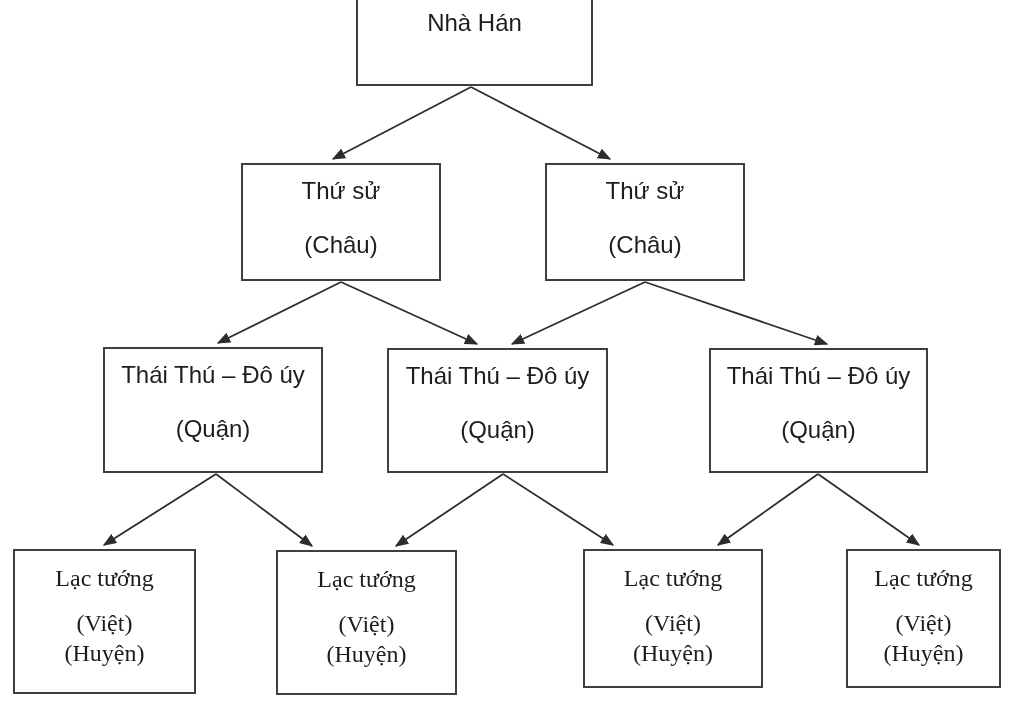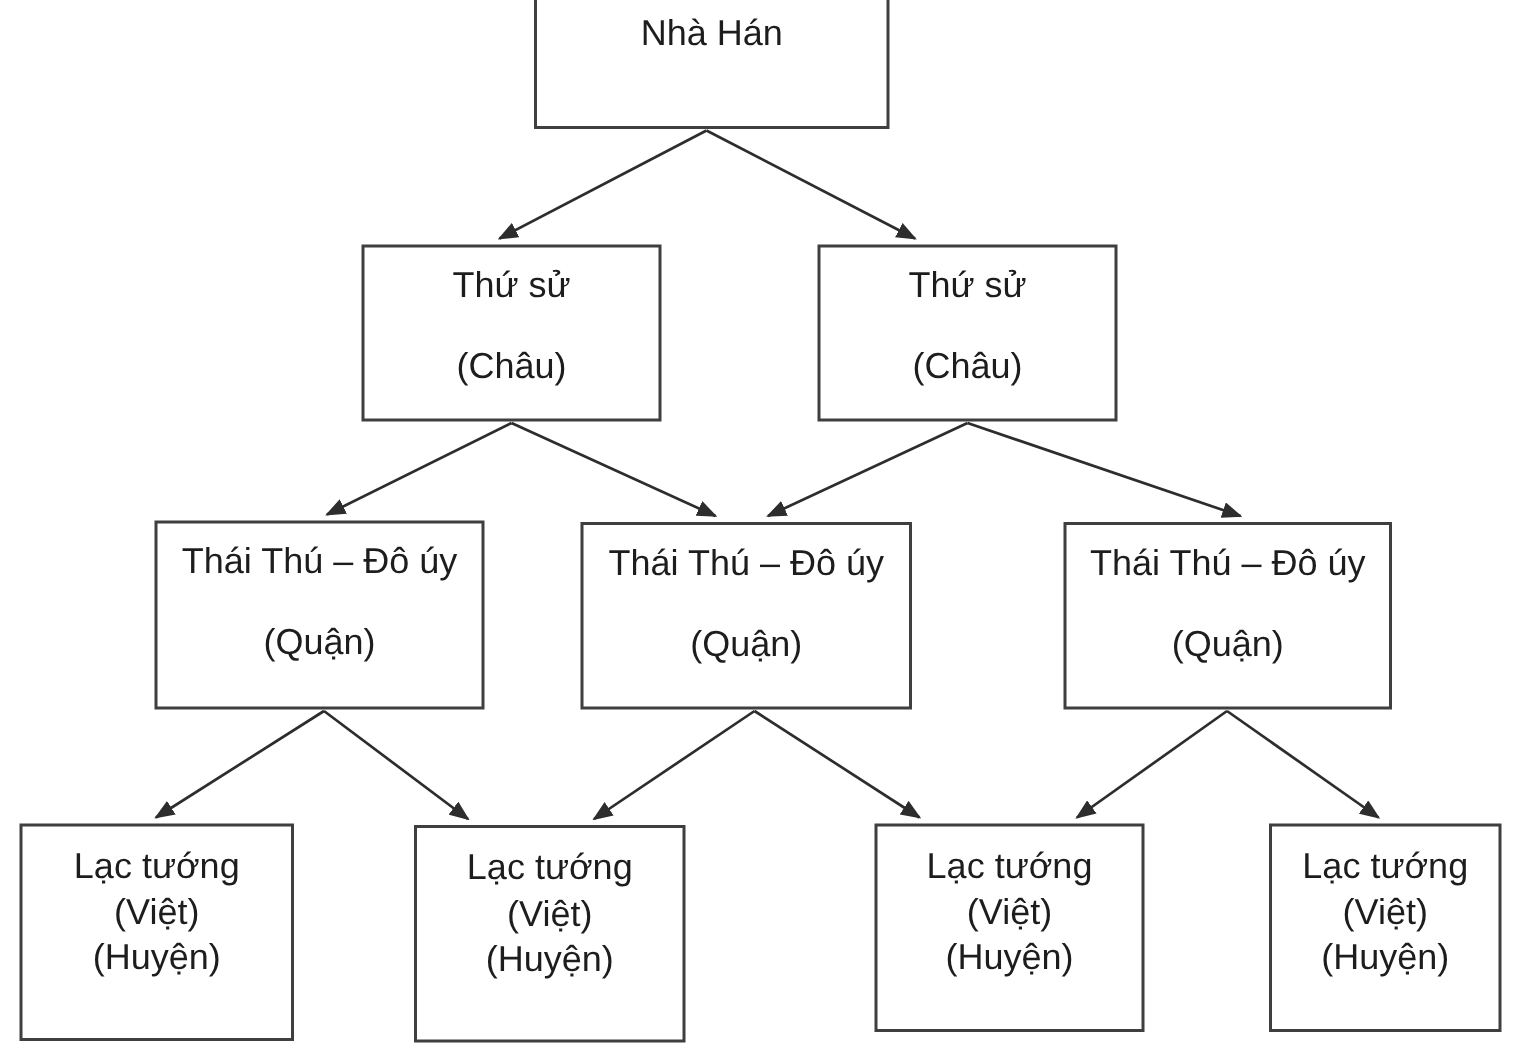--- a/index.html
+++ b/index.html
@@ -32,26 +32,26 @@
   .n-root{left:356px;top:-26px;width:237px;height:112px;padding-top:32px;line-height:30px;}
   
   .n-l2a{left:241px;top:163px;width:200px;height:118px;padding-top:11px;}
   .n-l2b{left:545px;top:163px;width:200px;height:118px;padding-top:11px;}
   .lvl2 .ln + .ln, .lvl3 .ln + .ln{margin-top:25px;}
   
   .n-l3a{left:103px;top:347px;width:220px;height:126px;padding-top:11px;}
   .n-l3b{left:387px;top:348px;width:221px;height:125px;padding-top:11px;}
   .n-l3c{left:709px;top:348px;width:219px;height:125px;padding-top:11px;}
   
-  .lvl4{line-height:30px;}
+  .lvl4{line-height:30px;font-family:Liberation Serif, serif;}
   .n-l4a{left:13px;top:549px;width:183px;height:145px;padding-top:12px;}
   .n-l4b{left:276px;top:550px;width:181px;height:145px;padding-top:12px;}
   .n-l4c{left:583px;top:549px;width:180px;height:139px;padding-top:12px;}
   .n-l4d{left:846px;top:549px;width:155px;height:139px;padding-top:12px;}
-  .lvl4 .ln2{margin-top:1px;}
+  .lvl4 .ln2{margin-top:15px;}
   .lvl4 .ln3{}
 </style>
 </head>
 <body>
 
 <div class="stage">
 
   <svg class="edges" viewBox="0 0 1024 709" xmlns="http://www.w3.org/2000/svg">
     <defs>
       <marker id="arr" viewBox="0 0 10 8" refX="9" refY="4" markerWidth="7.5" markerHeight="6" orient="auto">

